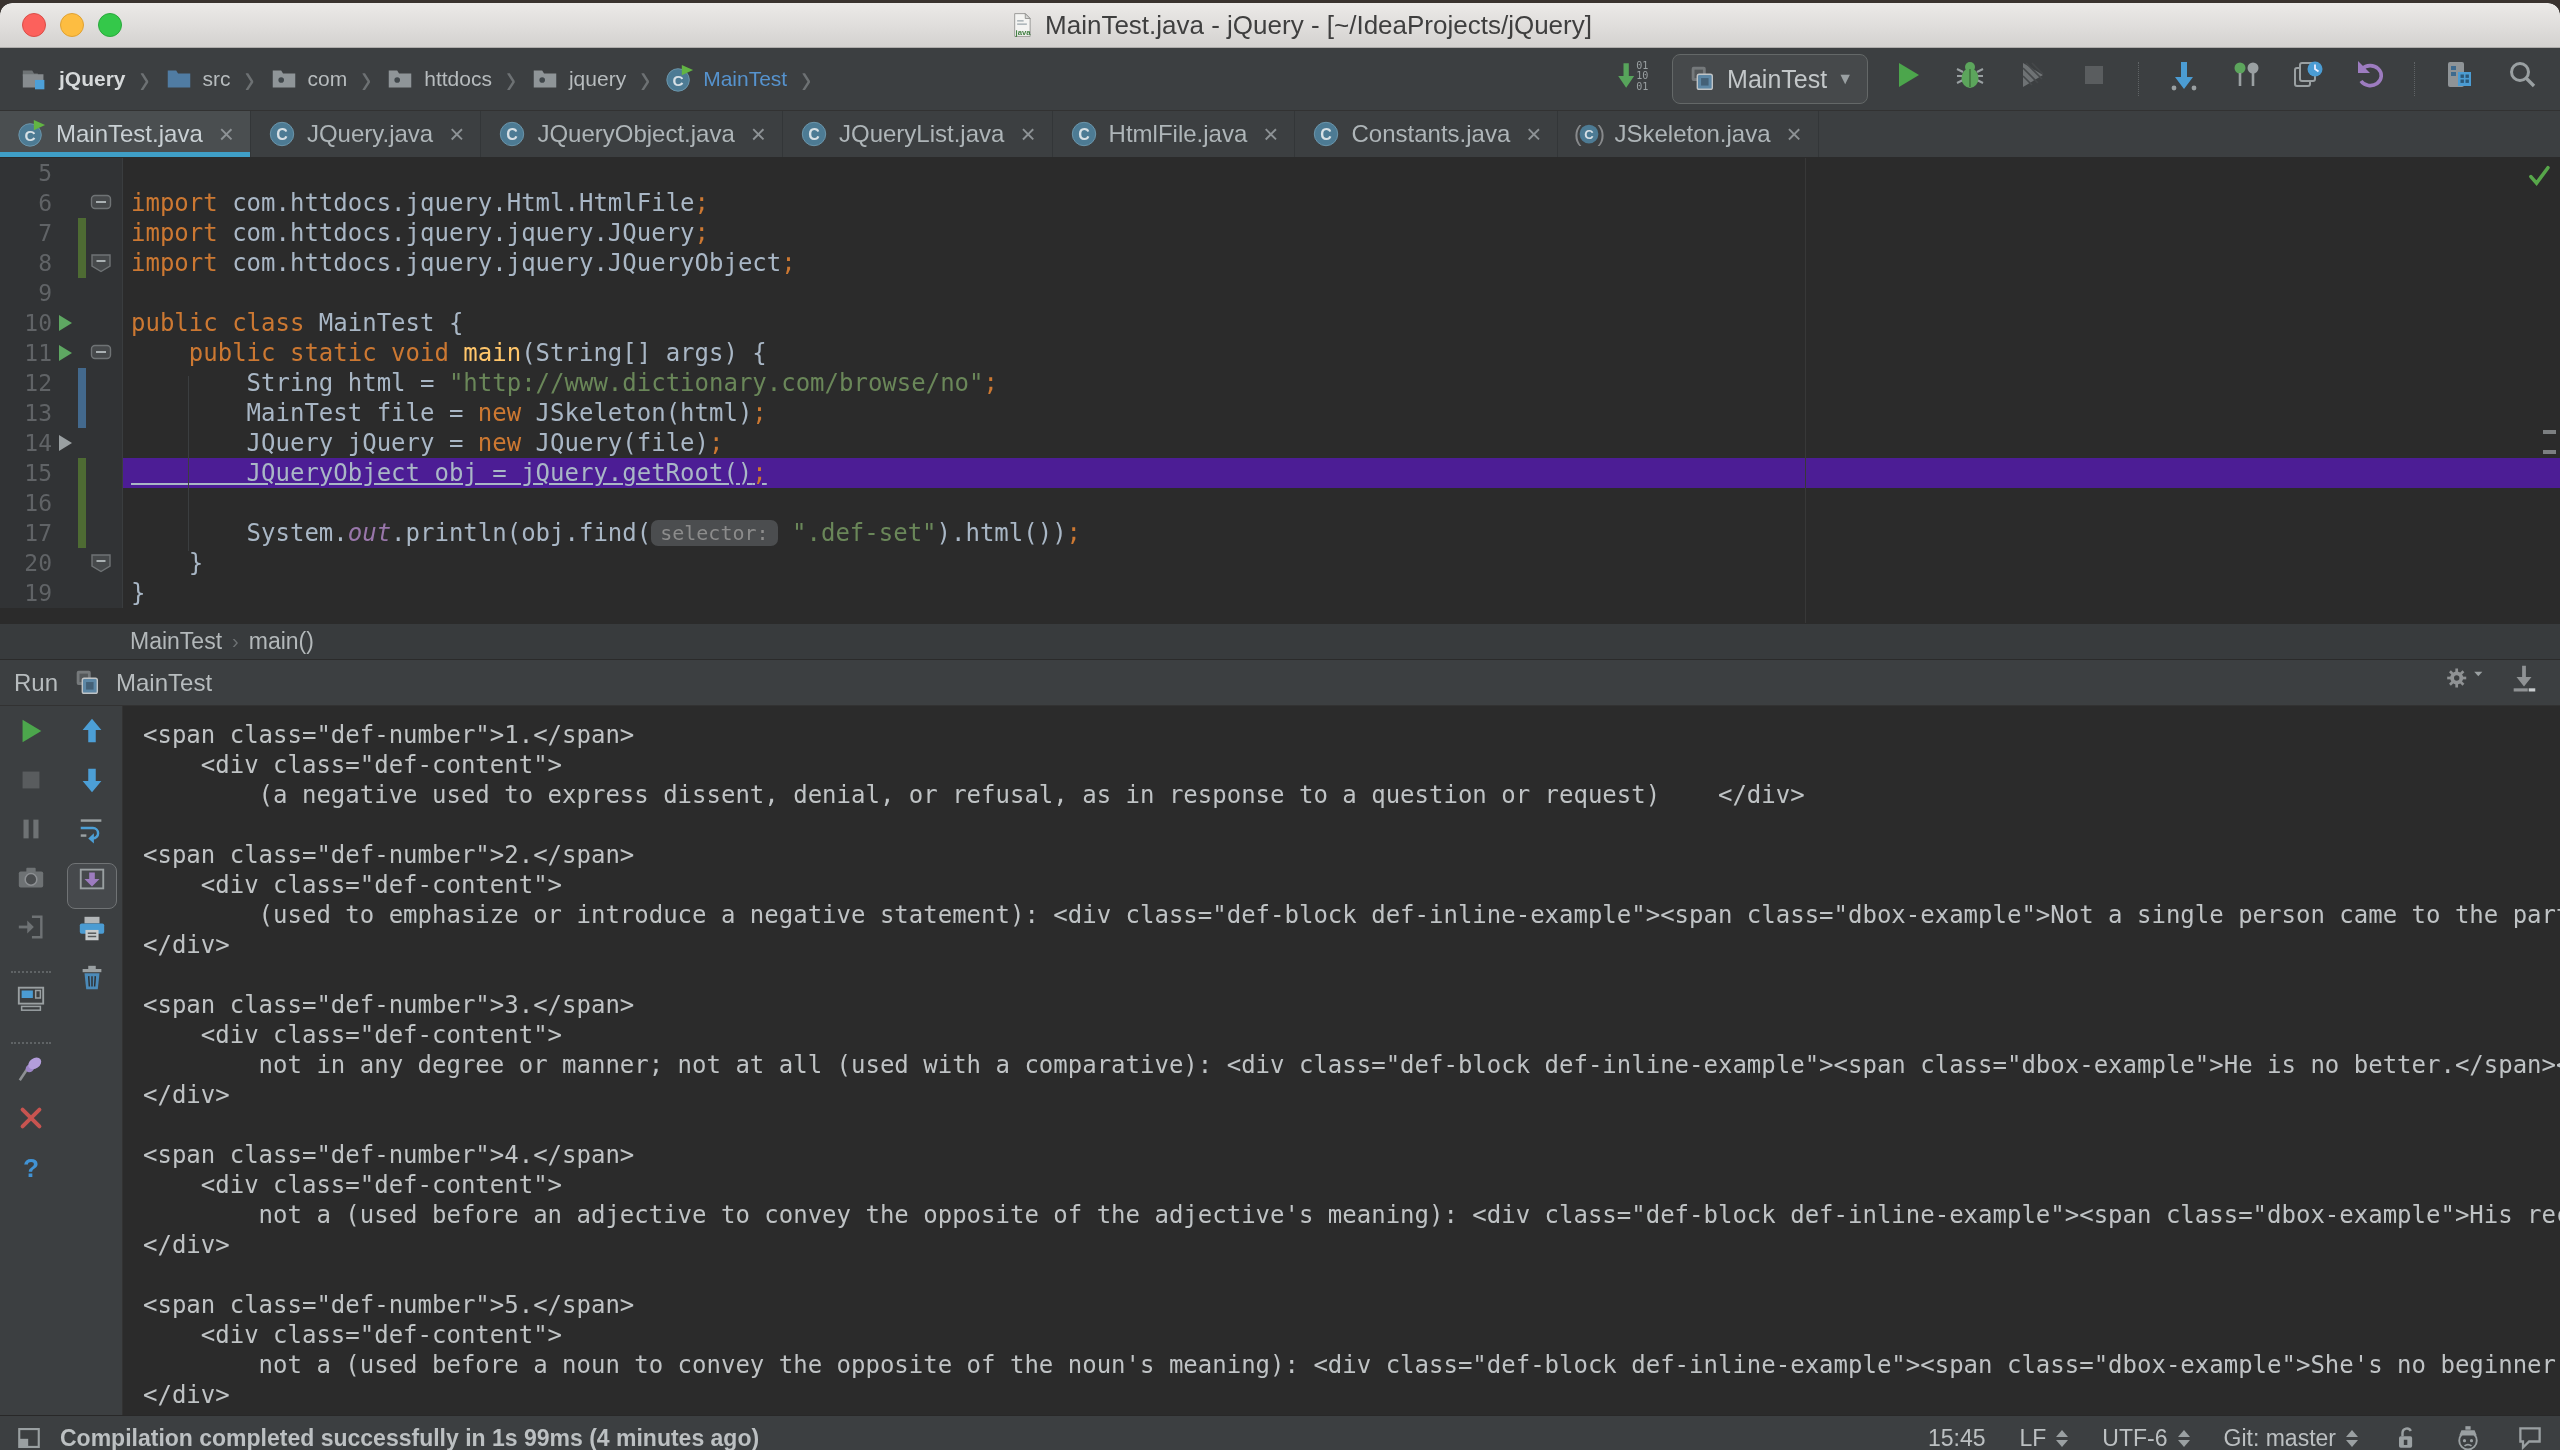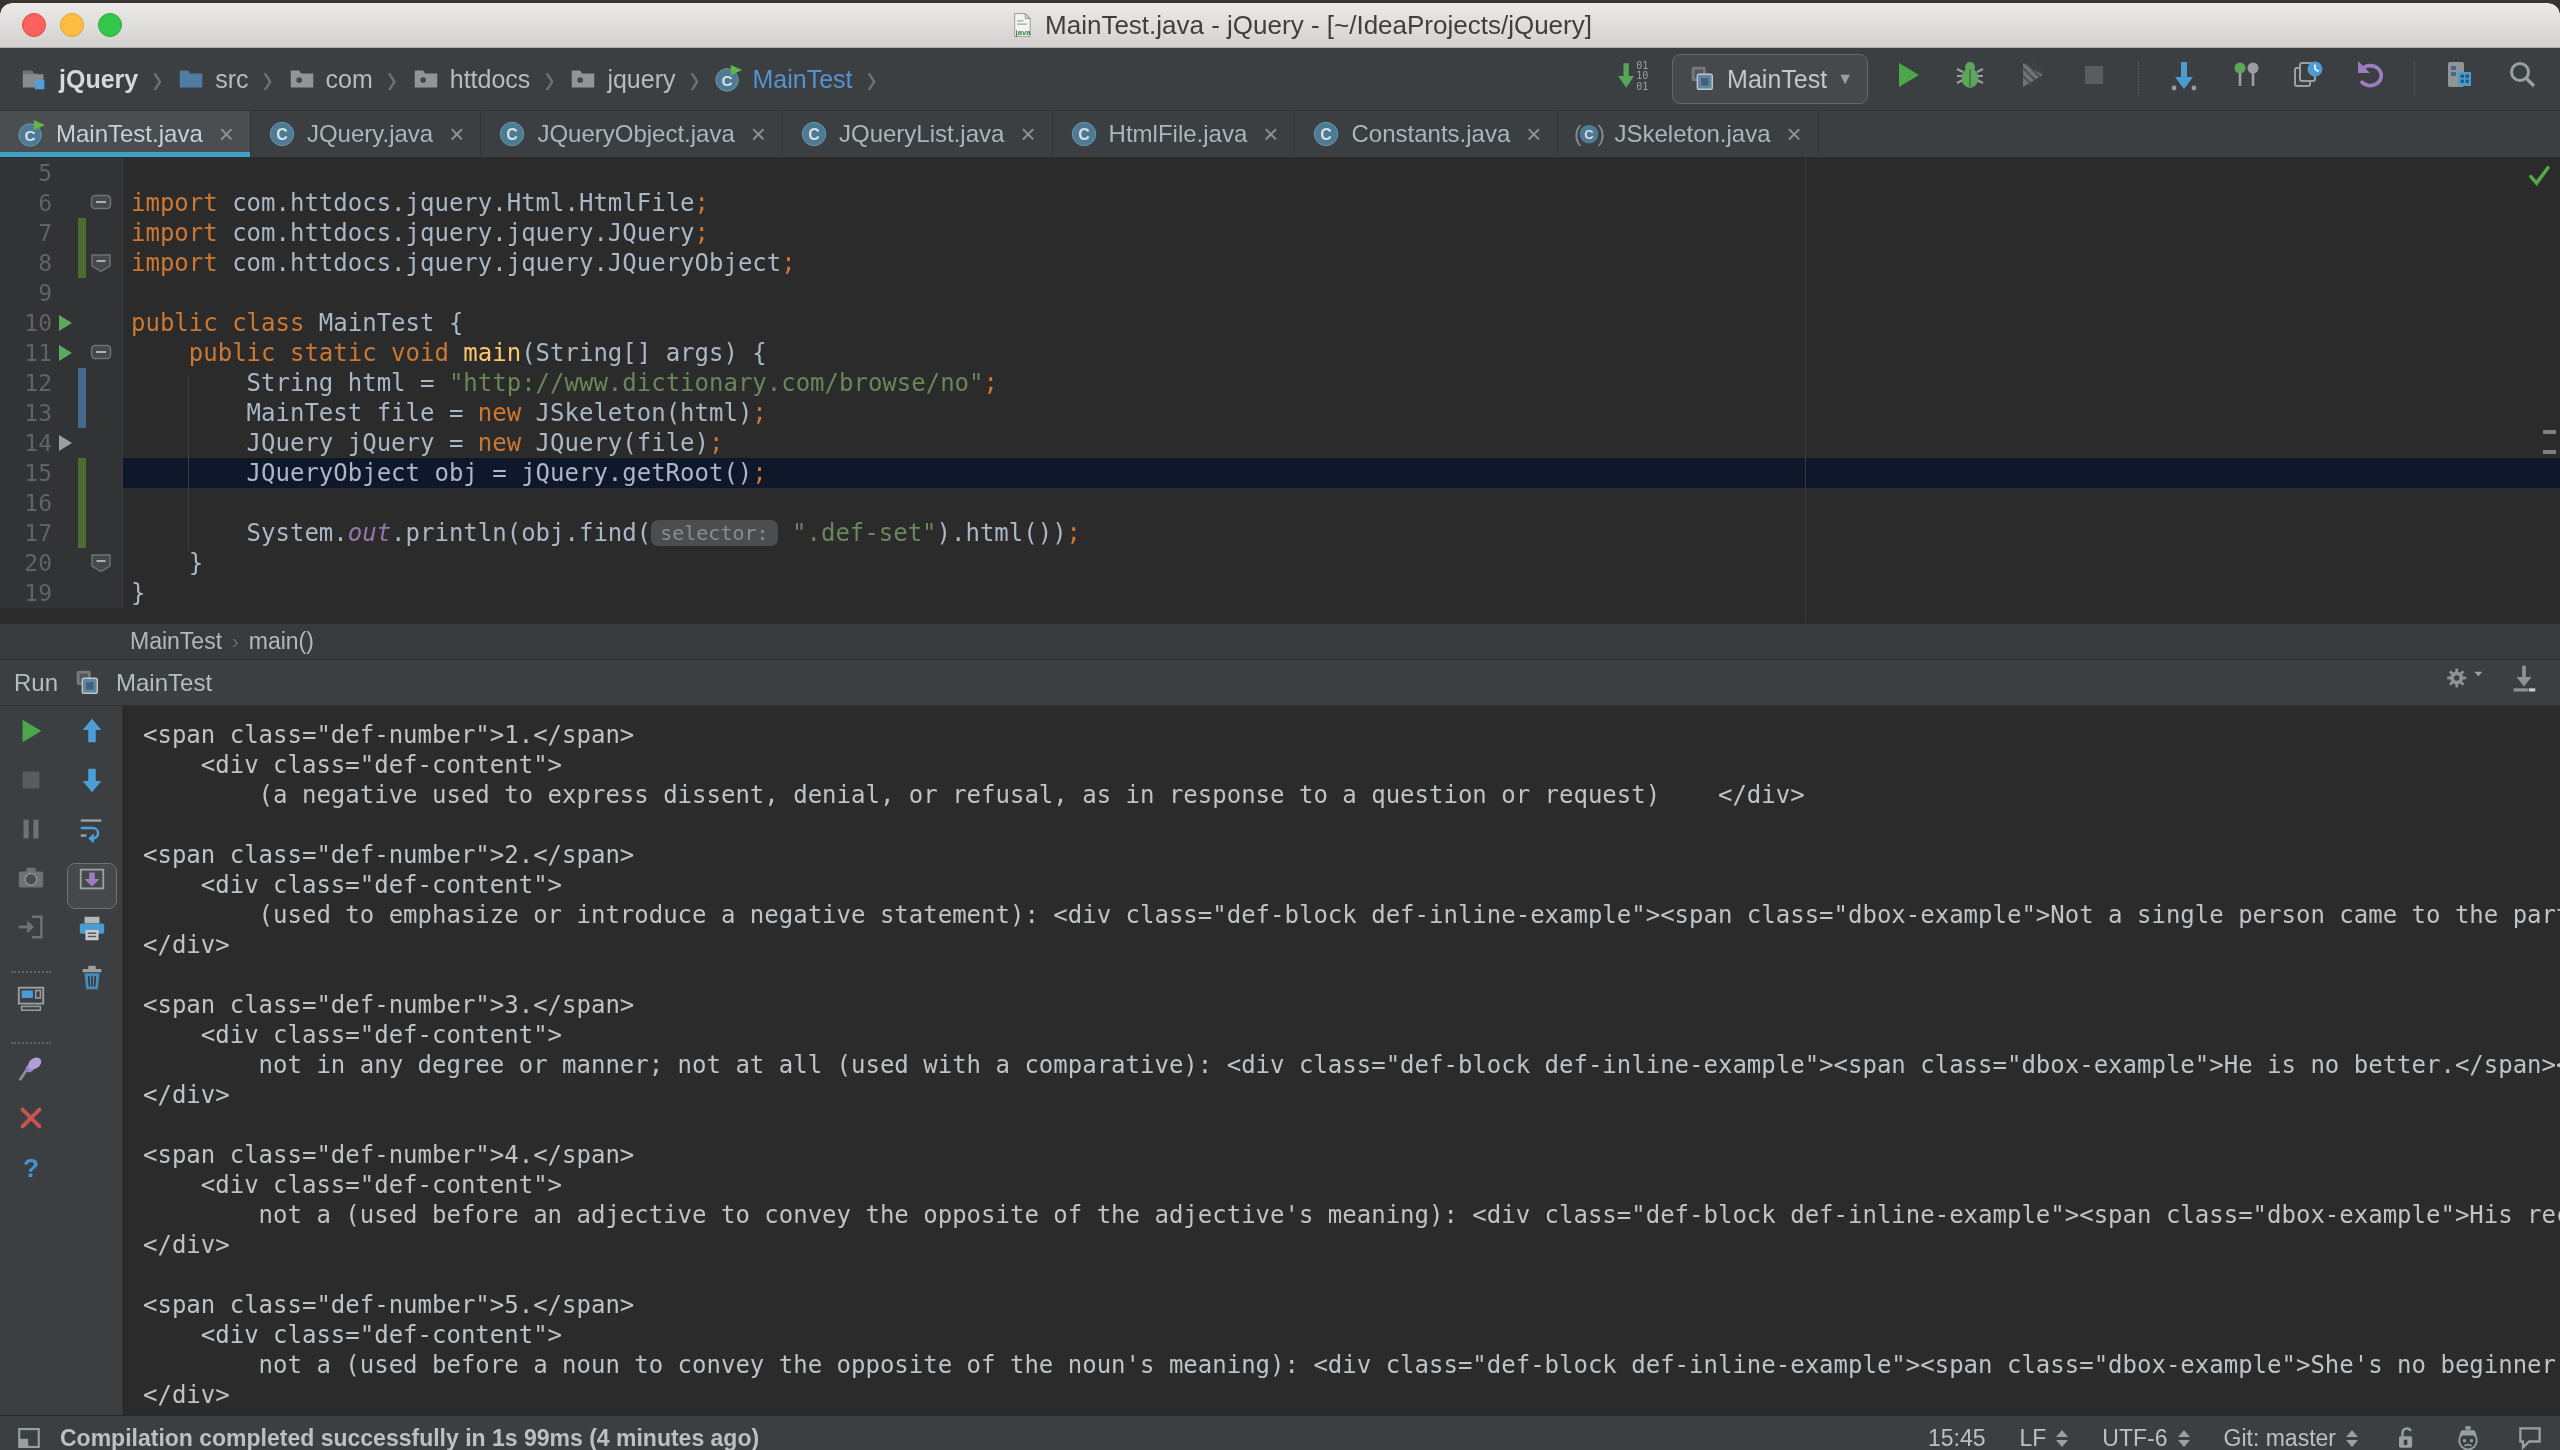--- a/index.html
+++ b/index.html
@@ -19,21 +19,21 @@
   .tl.yellow{background:#FDBD41;border:1px solid #DFA133;}
   .tl.green{background:#34C84A;border:1px solid #2BA83D;}
   #title-center{position:absolute;left:0;right:0;display:flex;justify-content:center;
     align-items:center;gap:10px;color:#3f3f3f;font-size:26px;pointer-events:none;padding-left:41px;}
 
   
   #navbar{height:62px;background:#3C3F41;border-bottom:1px solid #323232;
     display:flex;align-items:center;justify-content:space-between;padding:0 16px;}
   #crumbs{display:flex;align-items:center;gap:4px;}
   .crumb{display:flex;align-items:center;gap:9px;padding:0 4px;cursor:default;}
-  .crumb .lbl{font-size:25px;color:#b7bcbe;}
+  .crumb .lbl{font-size:21px;color:#b7bcbe;}
   .crumb.first .lbl{font-weight:bold;color:#d6d9da;}
   .crumb.class .lbl{color:#5693ce;}
   .crumb-sep{color:#6d7173;font-size:30px;padding:0 6px;transform:scaleY(1.4);line-height:1;}
   #toolbar-right{display:flex;align-items:center;gap:18px;}
   .tbtn{width:44px;height:40px;display:flex;align-items:flex-start;justify-content:center;border-radius:6px;}
   .tb-div{width:1px;height:34px;border-left:1px dotted #606466;margin:0 4px;}
   #runconfig{display:flex;align-items:center;gap:10px;background:#46494B;
     border:1px solid #646868;border-radius:8px;padding:4px 14px;height:40px;}
   #runconfig .lbl{color:#c3c7c9;font-size:25px;}
   #runconfig .arr{color:#9aa0a2;font-size:16px;}
@@ -52,21 +52,21 @@
     font-family:"DejaVu Sans Mono",monospace;font-size:24px;white-space:pre;}
   .gutter{width:122px;flex:none;background:#313335;border-right:1px solid #3a3d3f;
     display:flex;align-items:center;}
   .ln{width:52px;text-align:right;color:#606366;font-size:23px;flex:none;}
   .g-arrow{width:26px;flex:none;display:flex;justify-content:center;align-items:center;}
   .g-bar{width:8px;height:30px;flex:none;}
   .g-bar.green{background:#4E6B33;}
   .g-bar.blue{background:#43698D;}
   .g-fold{width:30px;flex:none;display:flex;justify-content:center;align-items:center;}
   .code-text{flex:1;color:#A9B7C6;padding-left:8px;}
-  .code-line.current .code-text{background:#0f172a;}
+  .code-line.current .code-text{background:#4c1d95;text-decoration:underline;}
   .tok-k{color:#CC7832;}
   .tok-s{color:#6A8759;}
   .tok-m{color:#FFC66B;}
   .tok-f{color:#9876AA;font-style:italic;}
   .tok-h{display:inline-block;background:#4B4D4F;color:#8C8C8C;border-radius:7px;
     padding:0 9px;font-size:20px;line-height:26px;vertical-align:middle;margin-top:-3px;}
   #indent-guide{position:absolute;left:188px;top:218px;height:175px;width:0;
     border-left:1px solid #3b3e40;}
   #margin-guide{position:absolute;left:1805px;top:0;bottom:0;width:0;border-left:1px solid #383838;}
   #inspect-ok{position:absolute;right:8px;top:4px;}

